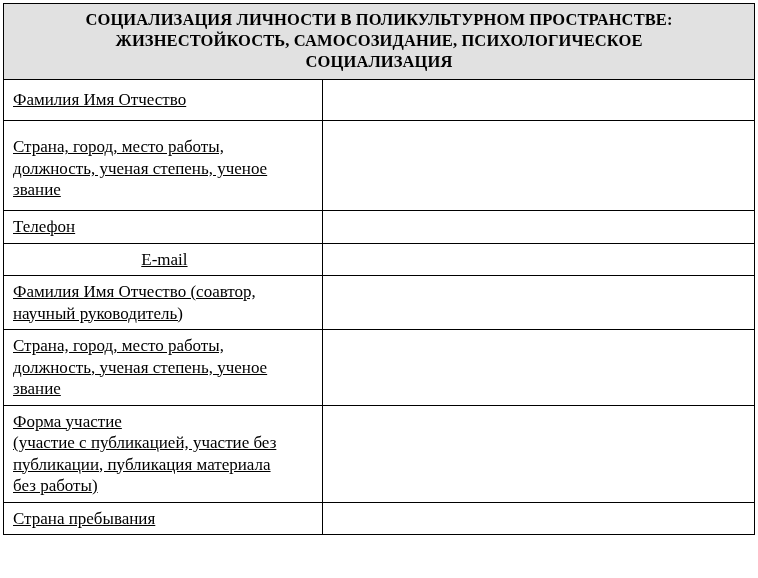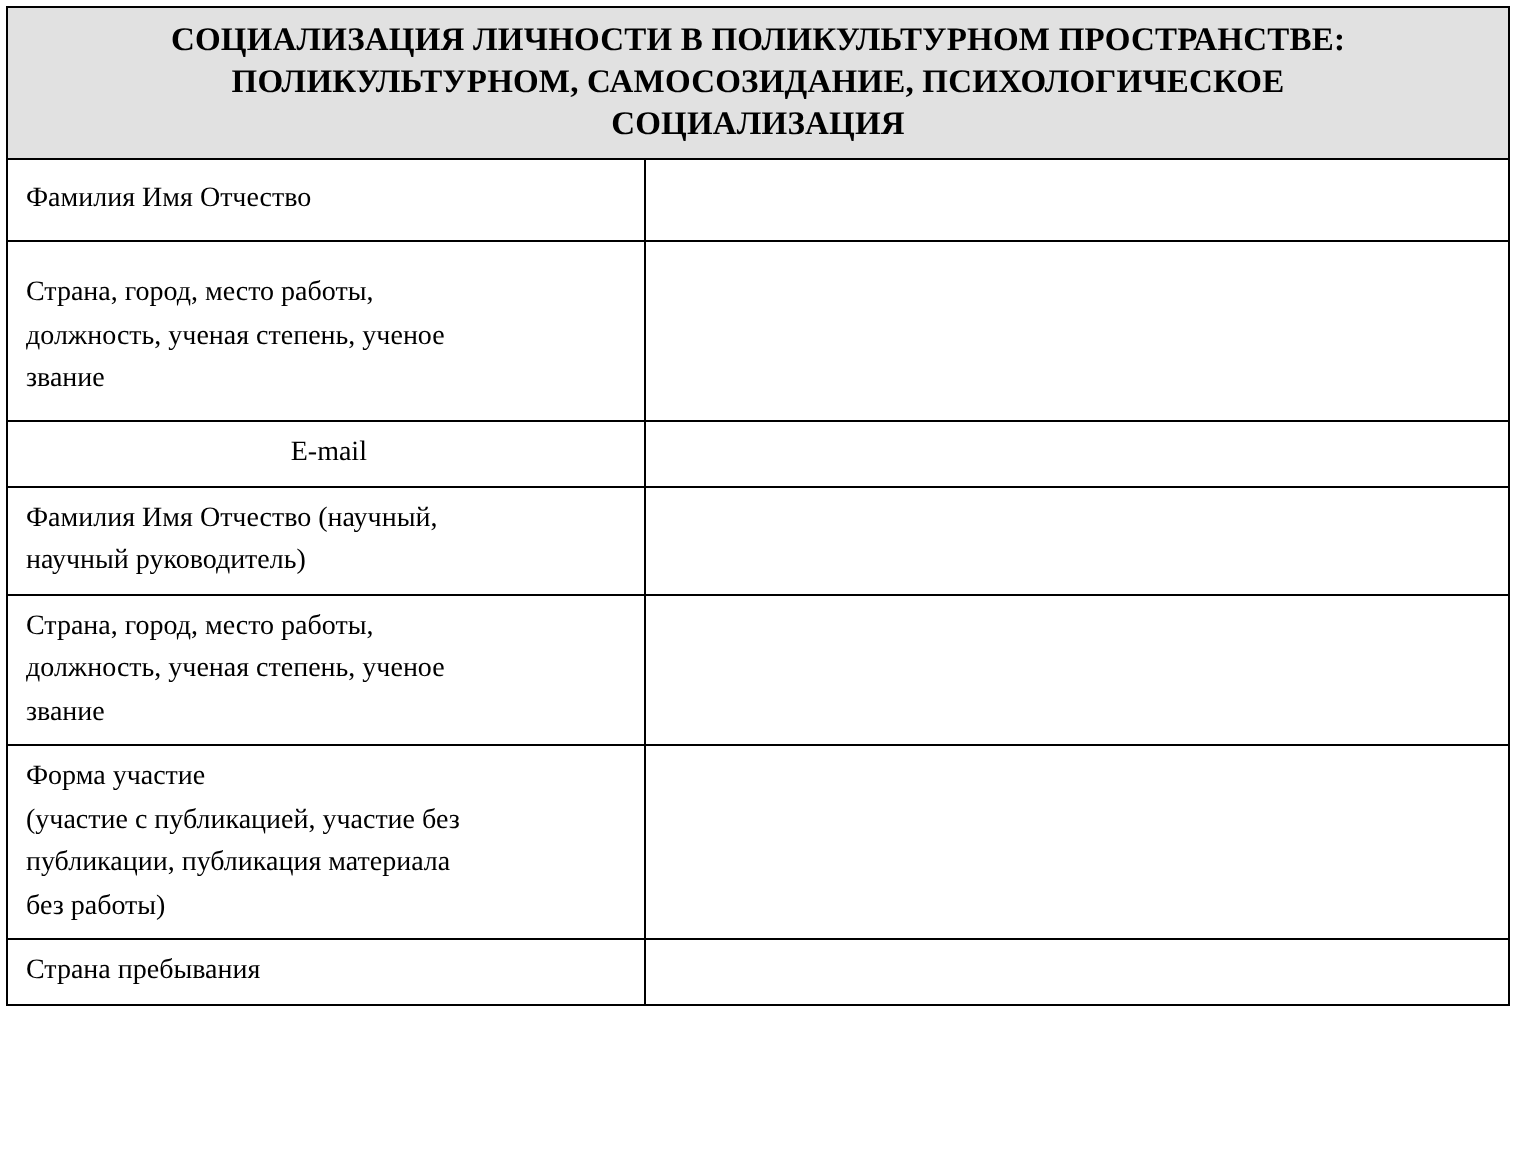--- a/index.html
+++ b/index.html
@@ -51,24 +51,25 @@
     box-sizing: border-box;
   }
   .title-cell .title-line {
     display: block;
     white-space: nowrap;
   }
 
   
   .label-cell {
     width: 318px;
-    font-size: 14px;
+    font-size: 17px;
     line-height: 21.5px;
     padding: 5px 6px 5px 9px !important;
     box-sizing: border-box;
+    text-decoration: underline;
   }
   .label-cell .ln {
     display: block;
   }
 
   
   .value-cell {
     width: 431px;
     font-size: 16.5px;
     line-height: 21.5px;
@@ -97,52 +98,58 @@
   <table class="form-table">
     <colgroup>
       <col style="width:318px">
       <col style="width:431px">
     </colgroup>
     <tbody>
 
       <tr>
         <td class="title-cell" colspan="2">
           <span class="title-line">СОЦИАЛИЗАЦИЯ ЛИЧНОСТИ В ПОЛИКУЛЬТУРНОМ ПРОСТРАНСТВЕ:</span>
-          <span class="title-line">ПОЛИКУЛЬТУРНОМ, САМОСОЗИДАНИЕ, ПСИХОЛОГИЧЕСКОЕ</span>
+          <span class="title-line">ЖИЗНЕСТОЙКОСТЬ, САМОСОЗИДАНИЕ, ПСИХОЛОГИЧЕСКОЕ</span>
           <span class="title-line">СОЦИАЛИЗАЦИЯ</span>
         </td>
       </tr>
 
       <tr class="r-fio">
         <td class="label-cell">
           <span class="ln">Фамилия Имя Отчество</span>
         </td>
         <td class="value-cell"></td>
       </tr>
 
       <tr class="r-place1">
         <td class="label-cell pad-top-sm">
           <span class="ln">Страна, город, место работы,</span>
           <span class="ln">должность, ученая степень, ученое</span>
           <span class="ln">звание</span>
         </td>
         <td class="value-cell"></td>
       </tr>
 
+      <tr class="r-phone">
+        <td class="label-cell">
+          <span class="ln">Телефон</span>
+        </td>
+        <td class="value-cell"></td>
+      </tr>
 
       <tr class="r-email">
         <td class="label-cell">
           <span class="ln">E-mail</span>
         </td>
         <td class="value-cell"></td>
       </tr>
 
       <tr class="r-coauthor">
         <td class="label-cell">
-          <span class="ln">Фамилия Имя Отчество (научный,</span>
+          <span class="ln">Фамилия Имя Отчество (соавтор,</span>
           <span class="ln">научный руководитель)</span>
         </td>
         <td class="value-cell"></td>
       </tr>
 
       <tr class="r-place2">
         <td class="label-cell">
           <span class="ln">Страна, город, место работы,</span>
           <span class="ln">должность, ученая степень, ученое</span>
           <span class="ln">звание</span>

